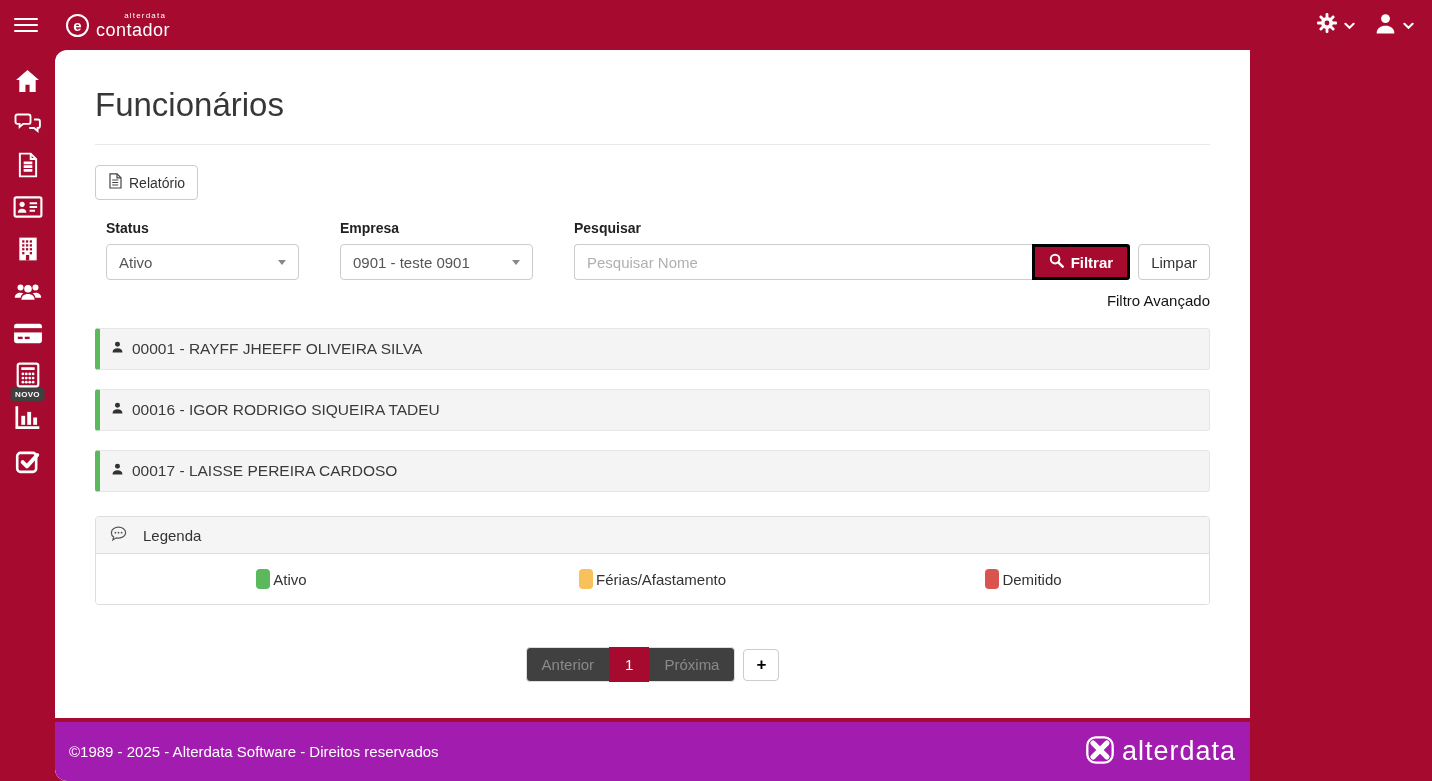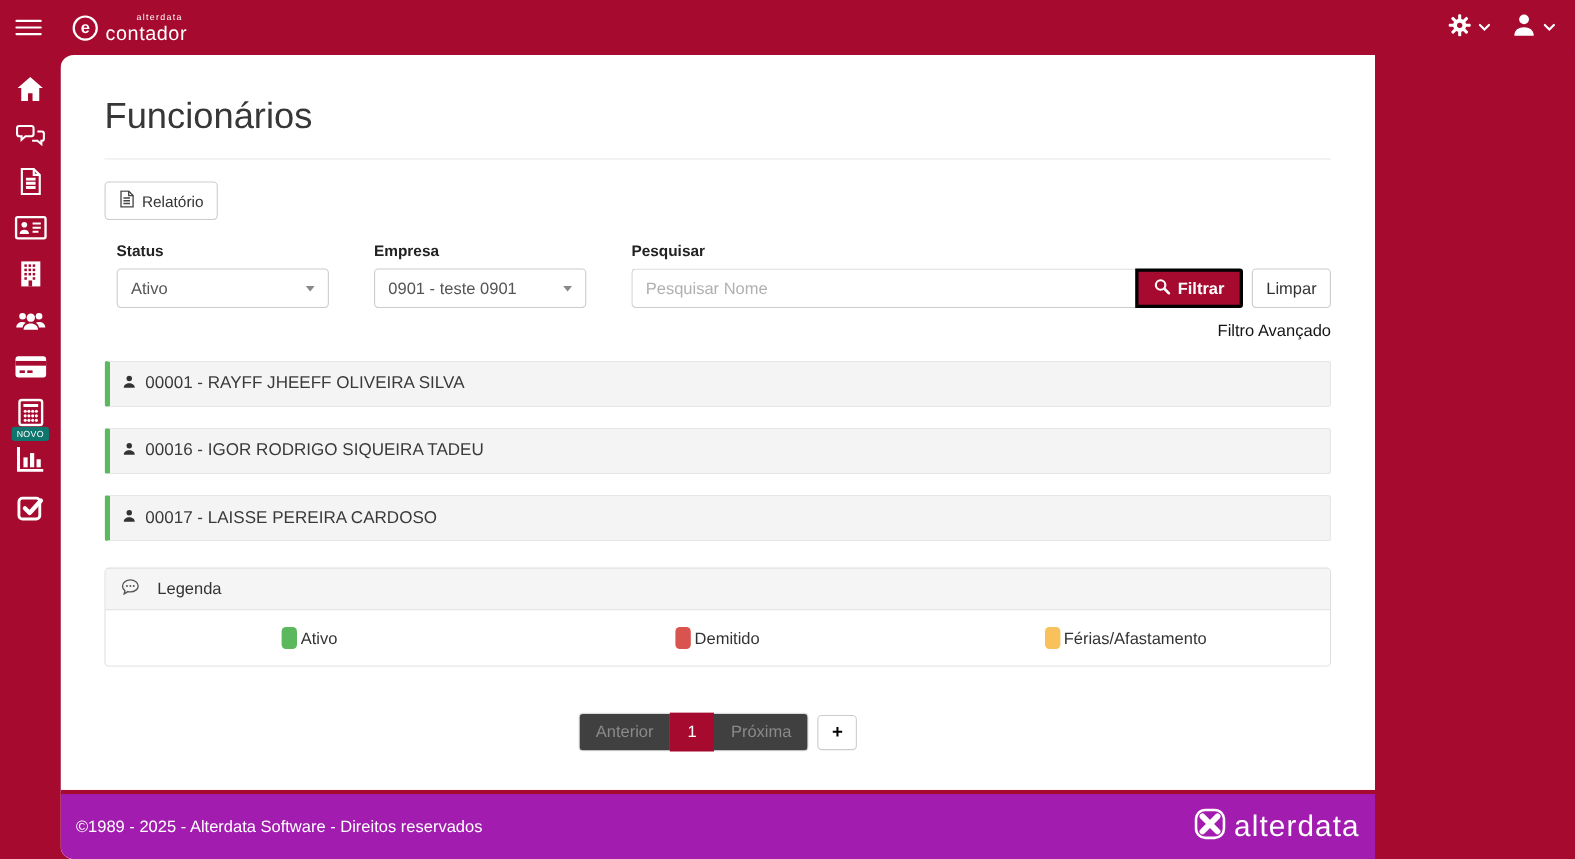--- a/index.html
+++ b/index.html
@@ -29,21 +29,21 @@
   .sidebar {
     position: fixed; top: 50px; left: 0; width: 55px; height: 731px;
     background: #a60a2f; z-index: 10; display: flex; flex-direction: column;
     align-items: center; padding-top: 10px;
   }
   .side-item { position: relative; width: 55px; height: 42px; display: flex;
     align-items: center; justify-content: center; cursor: pointer; }
   .side-item svg { display: block; }
   .novo-badge {
     position: absolute; bottom: -5px; left: 50%; transform: translateX(-50%);
-    background: #0f766e; color: #fff; font-size: 8px; font-weight: normal;
+    background: #404040; color: #fff; font-size: 8px; font-weight: bold;
     padding: 2px 5px; border-radius: 3px; letter-spacing: 0.3px; z-index: 2;
   }
   
   .wrapper {
     position: fixed; top: 50px; left: 55px; width: 1195px; height: 731px;
     background: #fff; border-top-left-radius: 12px; border-bottom-left-radius: 12px;
     display: flex; flex-direction: column; overflow: hidden;
   }
   .main { flex: 1; }
   .container { width: 1115px; margin: 0 auto; }
@@ -403,28 +403,28 @@
         </div>
         <div class="panel-body">
           <div class="lg-col">
             <span class="lg-item">
               <span class="lg-swatch" style="background-color: rgb(92, 184, 92);"></span>
               <span>Ativo</span>
             </span>
           </div>
           <div class="lg-col">
             <span class="lg-item">
+              <span class="lg-swatch" style="background-color: rgb(248, 193, 92);"></span>
+              <span>Férias/Afastamento</span>
+            </span>
+          </div>
+          <div class="lg-col">
+            <span class="lg-item">
               <span class="lg-swatch" style="background-color: rgb(217, 83, 79);"></span>
               <span>Demitido</span>
-            </span>
-          </div>
-          <div class="lg-col">
-            <span class="lg-item">
-              <span class="lg-swatch" style="background-color: rgb(248, 193, 92);"></span>
-              <span>Férias/Afastamento</span>
             </span>
           </div>
         </div>
       </div>
 
       <div class="pager">
         <div class="pgroup">
           <button class="pbtn first">Anterior</button>
           <button class="pbtn active">1</button>
           <button class="pbtn last">Próxima</button>

